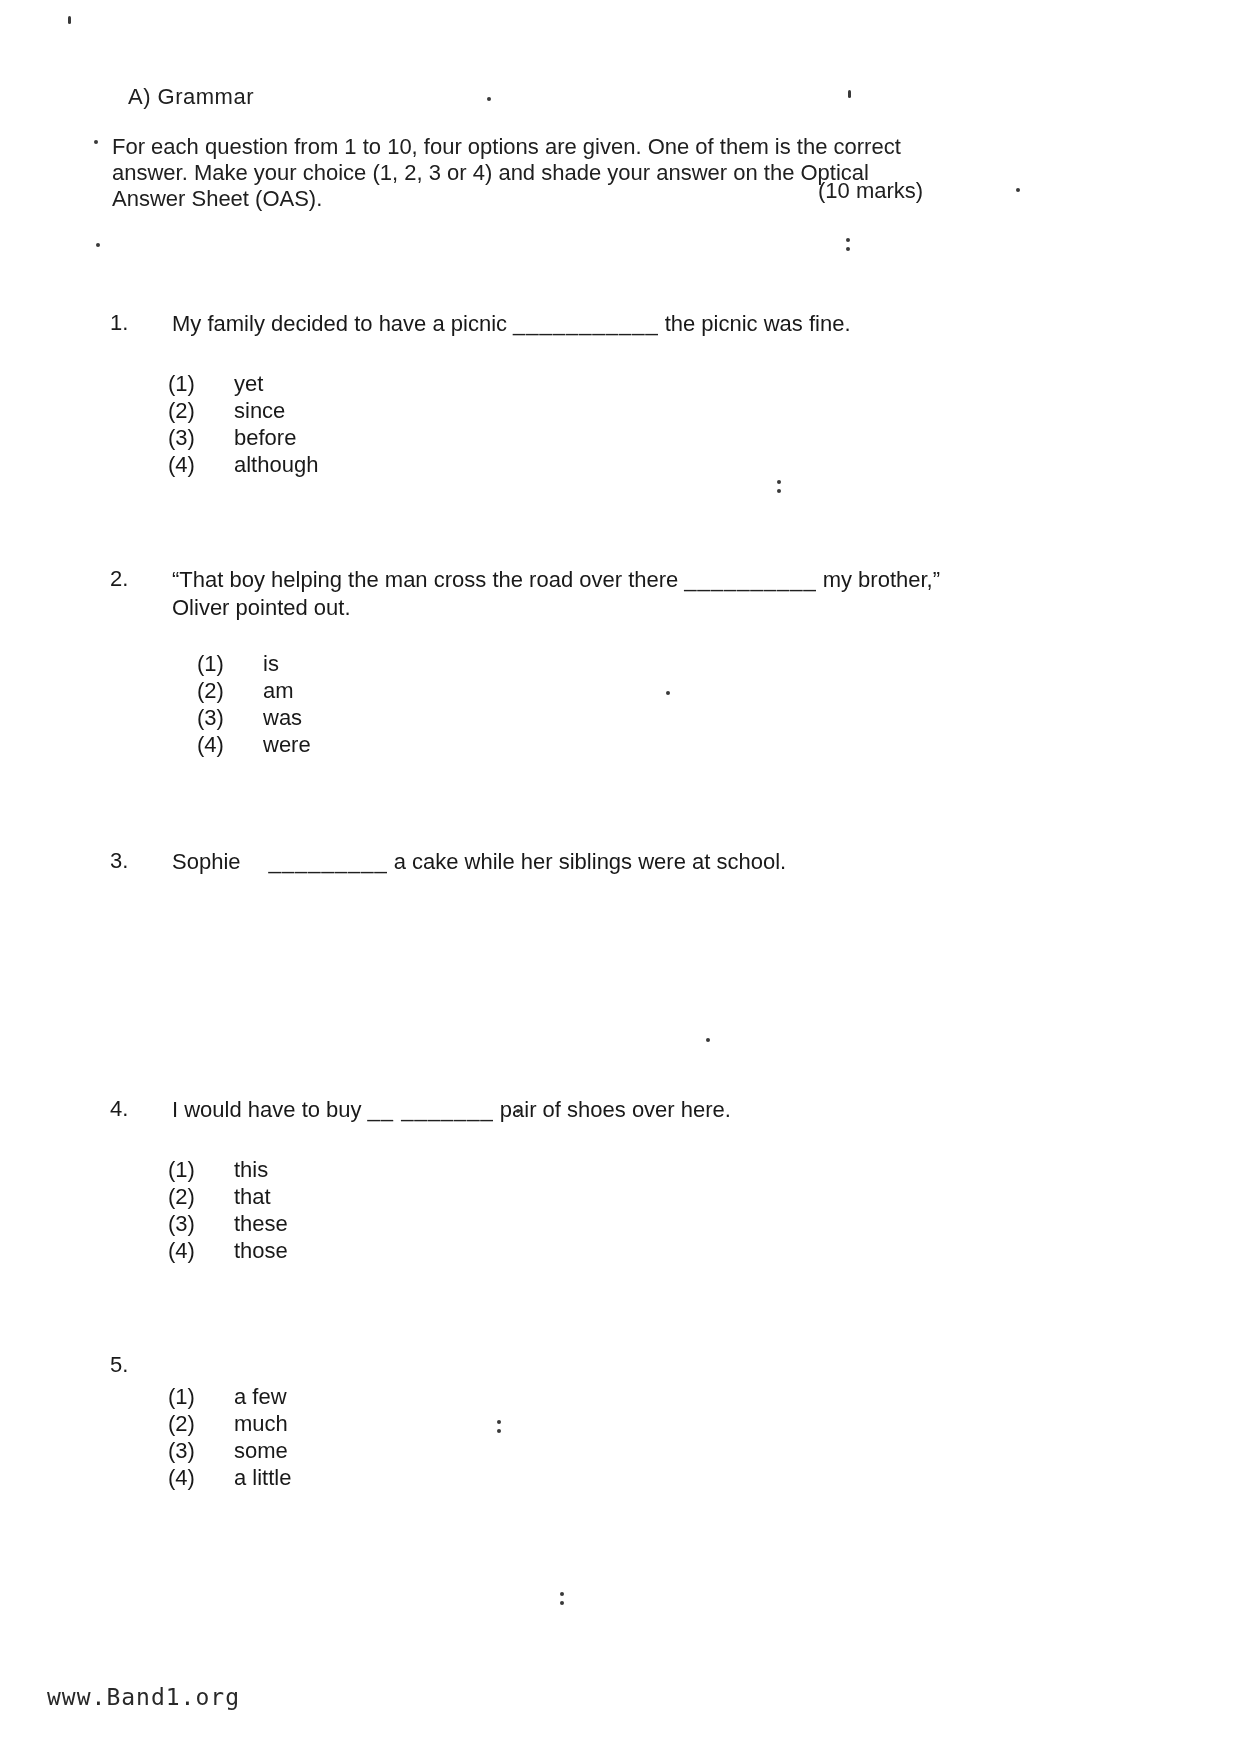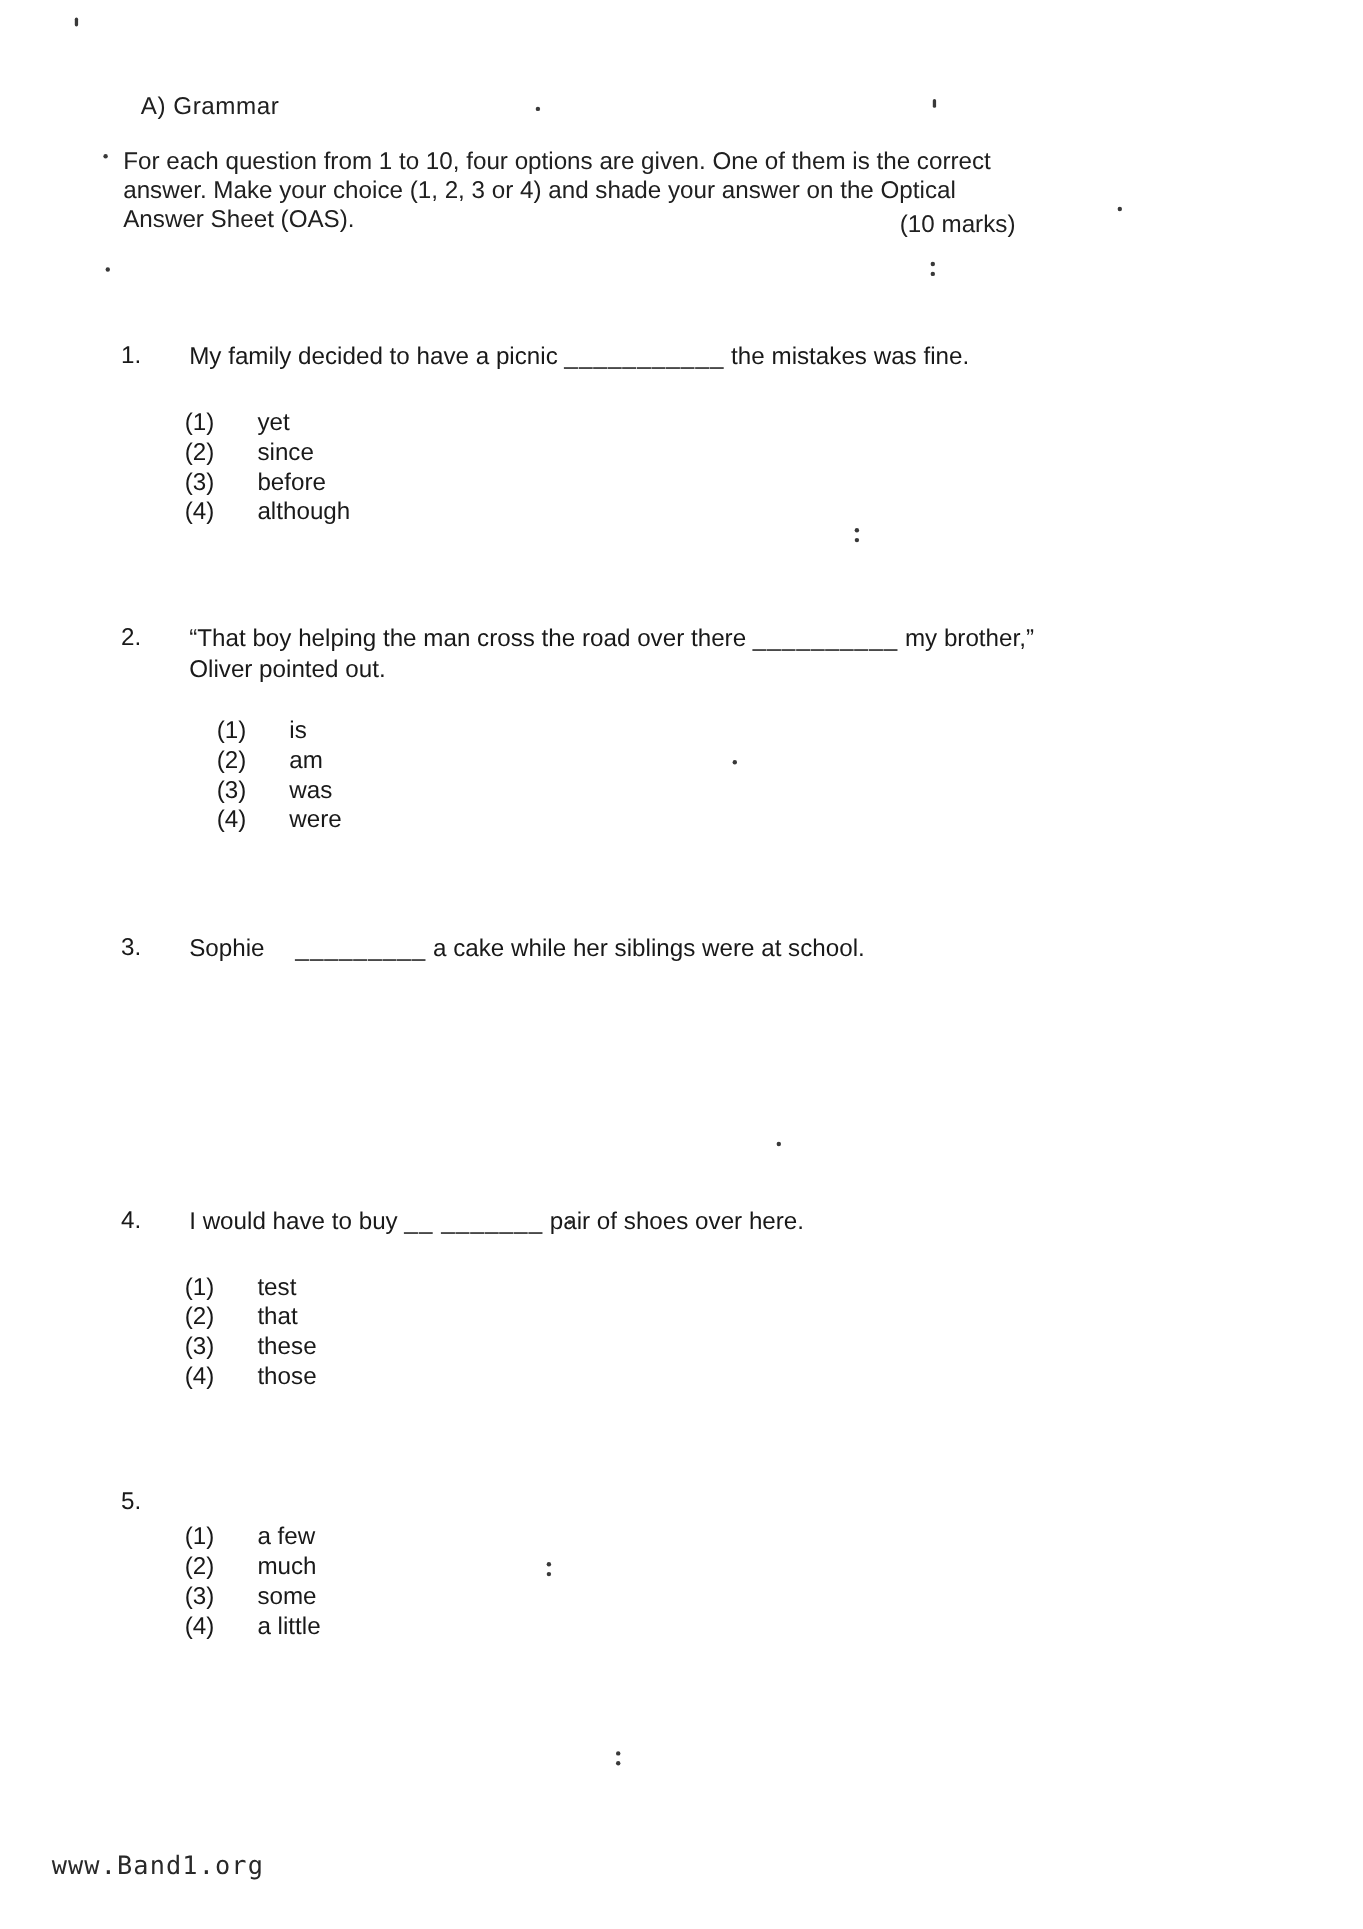--- a/index.html
+++ b/index.html
@@ -18,21 +18,21 @@
   .heading{
     position:absolute;left:128px;top:84px;
     font-size:22px;letter-spacing:0.5px;color:#222;
   }
   .instructions{
     position:absolute;left:112px;top:134px;
     font-size:22px;line-height:26px;color:#222;
     width:870px;
   }
   .marks{
-    position:absolute;left:818px;top:191px;
+    position:absolute;left:818px;top:178px;
     font-size:22px;color:#222;
   }
   .question{position:absolute;left:0;width:1100px;}
   .q-num{position:absolute;left:110px;top:0;font-size:22px;}
   .q-line{margin-left:172px;font-size:22px;white-space:nowrap;line-height:27px;}
   .q-line2{margin-left:172px;font-size:22px;line-height:29px;}
   .blank{display:inline;letter-spacing:1px;margin:0 6px;color:#222;}
   .options{margin-top:33px;}
   .opt-row{margin-left:168px;font-size:22px;line-height:27px;height:27px;}
   .opt-num{display:inline-block;width:66px;}
@@ -59,21 +59,21 @@
     <div class="instructions">
       <div>For each question from 1 to 10, four options are given. One of them is the correct</div>
       <div>answer. Make your choice (1, 2, 3 or 4) and shade your answer on the Optical</div>
       <div>Answer Sheet (OAS).</div>
     </div>
     <div class="marks">(10 marks)</div>
 
     <div class="question" style="top:310px;">
       <span class="q-num">1.</span>
       <div class="q-line">
-        <span>My family decided to have a picnic</span><span class="blank">___________</span><span>the mistakes was fine.</span>
+        <span>My family decided to have a picnic</span><span class="blank">___________</span><span>the picnic was fine.</span>
       </div>
       <div class="options" style="">
         <div class="opt-row"><span class="opt-num">(1)</span><span class="opt-label">yet</span></div>
         <div class="opt-row"><span class="opt-num">(2)</span><span class="opt-label">since</span></div>
         <div class="opt-row"><span class="opt-num">(3)</span><span class="opt-label">before</span></div>
         <div class="opt-row"><span class="opt-num">(4)</span><span class="opt-label">although</span></div>
       </div>
     </div>
 
     <div class="question" style="top:566px;">
@@ -96,21 +96,21 @@
         <span>Sophie</span><span class="blank" style="margin-left:28px;">_________</span><span>a cake while her siblings were at school.</span>
       </div>
     </div>
 
     <div class="question" style="top:1096px;">
       <span class="q-num">4.</span>
       <div class="q-line">
         <span>I would have to buy</span><span class="blank">__ _______</span><span>pair of shoes over here.</span>
       </div>
       <div class="options" style="margin-top:33px;">
-        <div class="opt-row"><span class="opt-num">(1)</span><span class="opt-label">test</span></div>
+        <div class="opt-row"><span class="opt-num">(1)</span><span class="opt-label">this</span></div>
         <div class="opt-row"><span class="opt-num">(2)</span><span class="opt-label">that</span></div>
         <div class="opt-row"><span class="opt-num">(3)</span><span class="opt-label">these</span></div>
         <div class="opt-row"><span class="opt-num">(4)</span><span class="opt-label">those</span></div>
       </div>
     </div>
 
     <div class="question" style="top:1352px;">
       <span class="q-num">5.</span>
       <div class="options" style="margin-top:31px;">
         <div class="opt-row"><span class="opt-num">(1)</span><span class="opt-label">a few</span></div>

